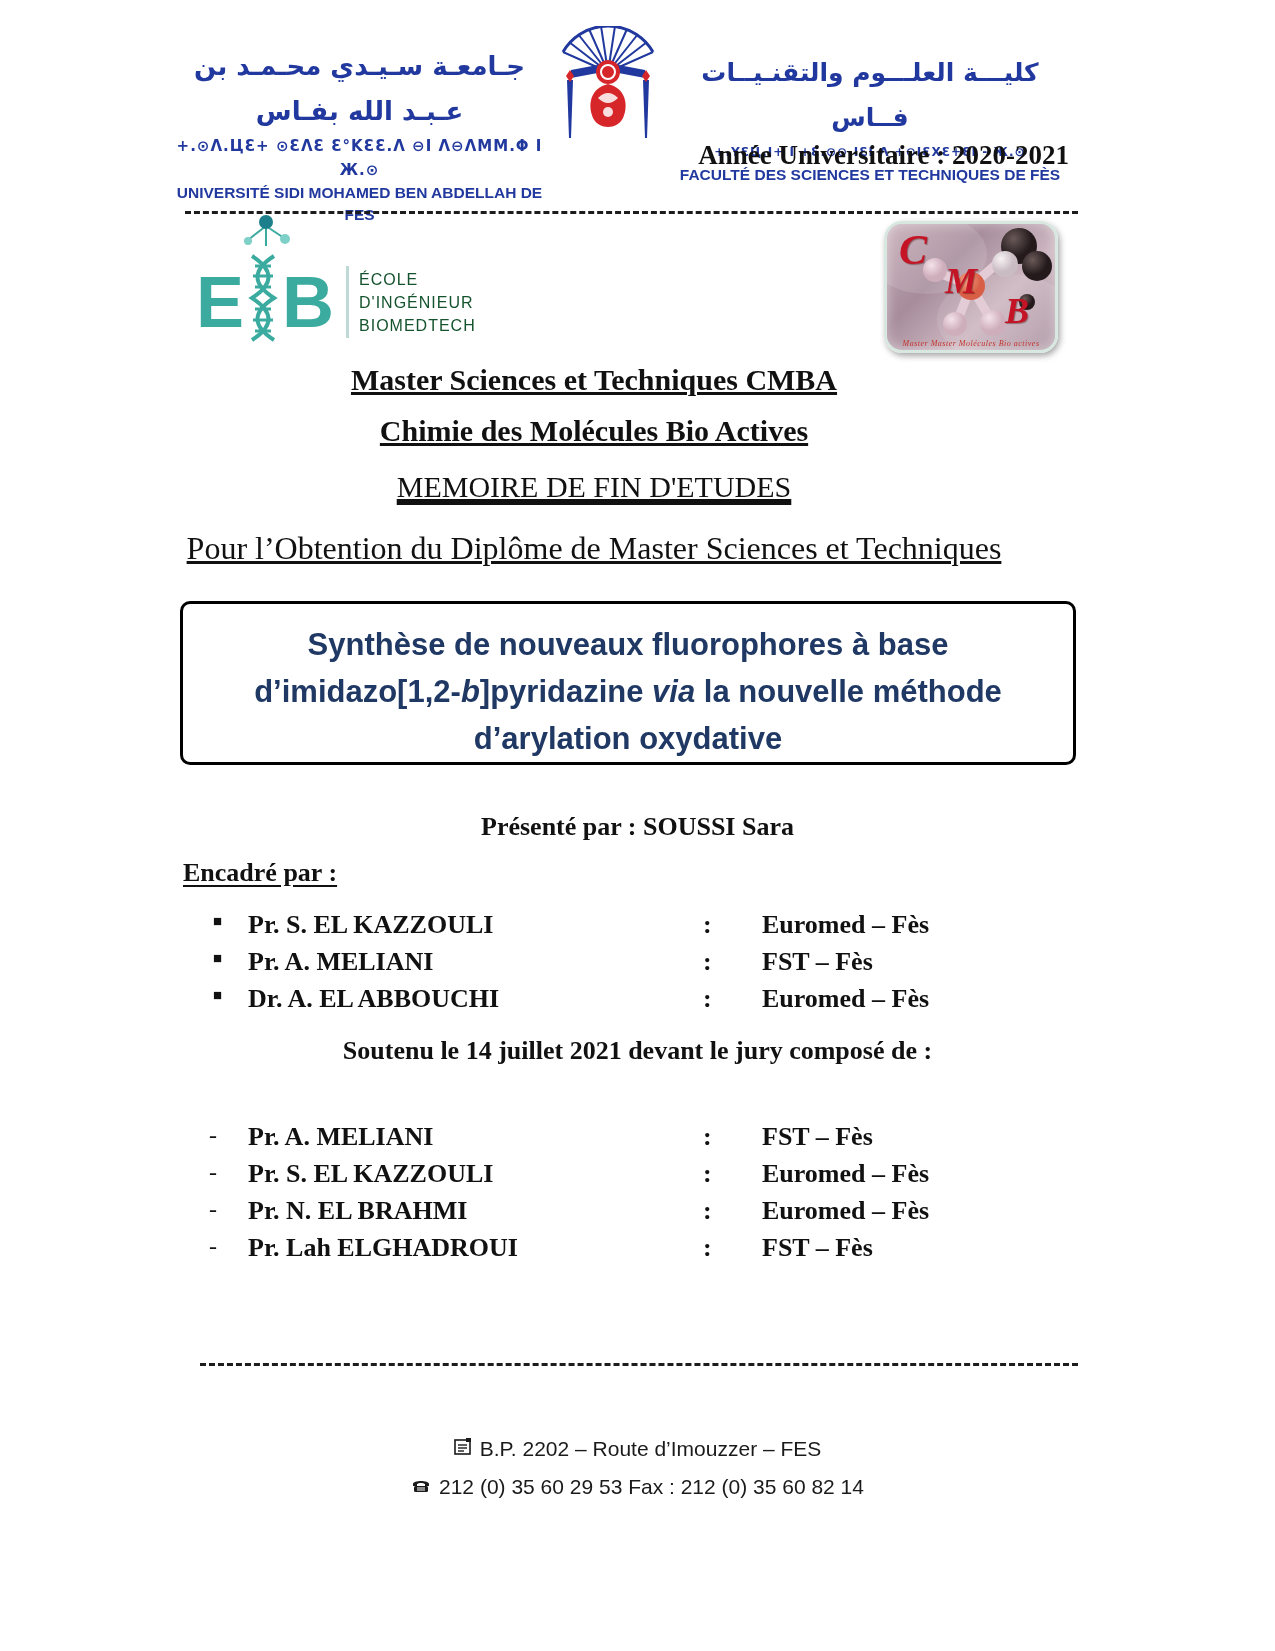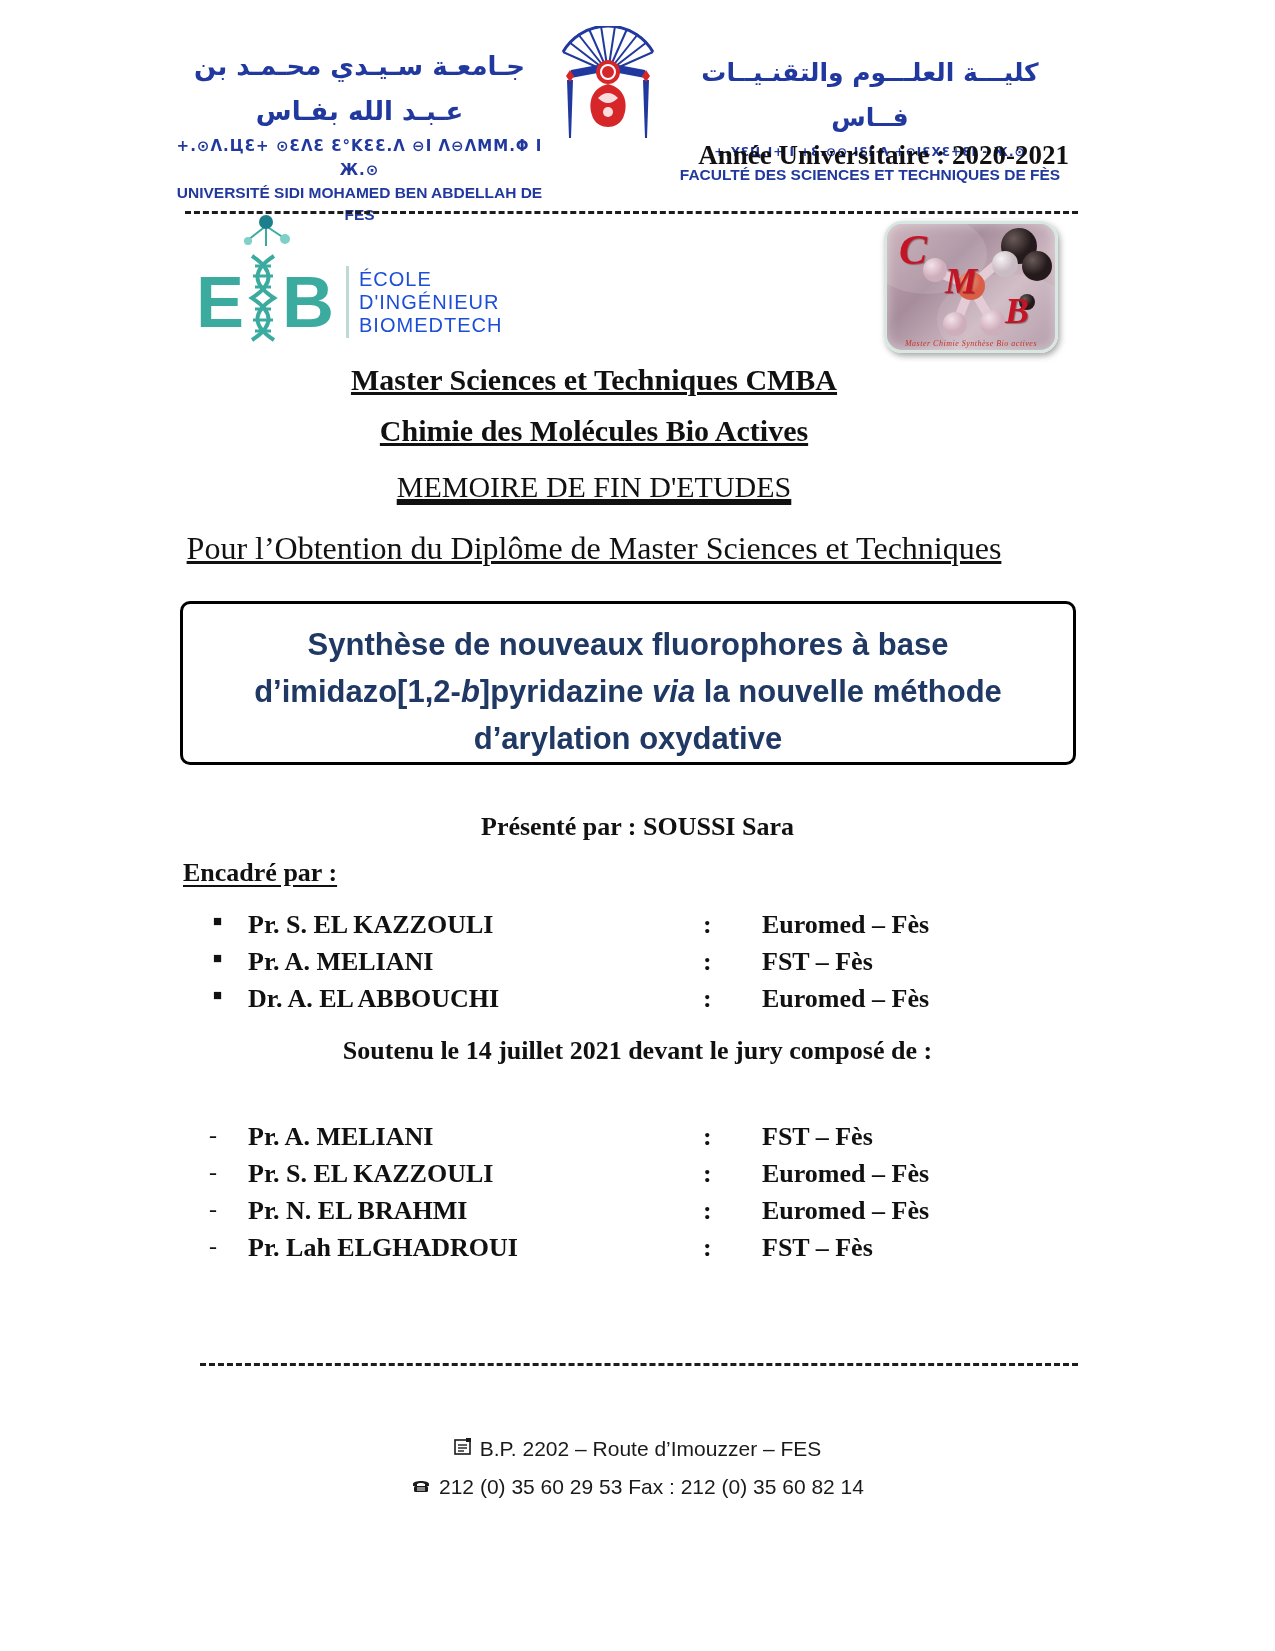--- a/index.html
+++ b/index.html
@@ -24,21 +24,21 @@
   .acad-year{position:absolute;right:206px;top:140px;font-size:27px;font-weight:bold;}
   
   .dash-top{position:absolute;left:185px;top:211px;width:893px;border-top:3px dashed #1c1c1c;}
   .dash-bottom{position:absolute;left:200px;top:1363px;width:878px;border-top:3px dashed #1c1c1c;}
   
   .eib{position:absolute;left:196px;top:232px;width:285px;height:105px;}
   .eib-row{position:absolute;left:0;top:22px;display:flex;align-items:center;}
   .eib-letter{font-family:"Liberation Sans",sans-serif;font-weight:800;font-size:72px;line-height:78px;color:#3BABA0;}
   .eib-dna{margin:0 2px;}
   .eib-divider{width:3px;height:72px;background:#bfd9d6;margin:0 10px 0 12px;}
-  .eib-text{font-family:"Liberation Sans",sans-serif;color:#1d4ed8;font-size:20px;line-height:23px;letter-spacing:1px;}
+  .eib-text{font-family:"Liberation Sans",sans-serif;color:#14532d;font-size:16px;line-height:23px;letter-spacing:1px;}
   .eib-mol{position:absolute;left:40px;top:-20px;}
   
   .cmb{position:absolute;left:884px;top:221px;width:168px;height:126px;border-radius:18px;
        border:3px solid #d8e7e0;
        background:linear-gradient(135deg,#c6abb5 0%,#a78d9c 35%,#cdb7c1 65%,#ab93a1 100%);
        box-shadow:2px 3px 6px rgba(0,0,0,.35), inset 0 0 12px rgba(255,255,255,.45);
        overflow:hidden;}
   .cmb svg{position:absolute;left:0;top:0;}
   .cmb-letter{position:absolute;font-family:"Liberation Serif",serif;font-style:italic;font-weight:bold;color:#C41425;text-shadow:1px 1px 1px rgba(60,0,0,.4);}
   .cmb-c{left:12px;top:2px;font-size:42px;}
@@ -208,21 +208,21 @@
       <circle cx="118" cy="40" r="13" fill="url(#white)"></circle>
       <circle cx="48" cy="46" r="12" fill="url(#pink)"></circle>
       <circle cx="84" cy="62" r="14" fill="url(#salmon)"></circle>
       <circle cx="68" cy="100" r="12" fill="url(#pink)"></circle>
       <circle cx="106" cy="99" r="13" fill="url(#pink)"></circle>
       <circle cx="140" cy="78" r="8" fill="url(#dark)"></circle>
     </svg>
     <span class="cmb-letter cmb-c">C</span>
     <span class="cmb-letter cmb-m">M</span>
     <span class="cmb-letter cmb-b">B</span>
-    <div class="cmb-caption">Master Chimie Synthèse Bio actives</div>
+    <div class="cmb-caption">Master Master Molécules Bio actives</div>
   </div>
 
   <div class="t-center t-master">Master Sciences et Techniques CMBA</div>
   <div class="t-center t-spec">Chimie des Molécules Bio Actives</div>
   <div class="t-center t-purpose">Pour l’Obtention du Diplôme de Master Sciences et Techniques</div>
   <div class="t-center t-memoire"><span>MEMOIRE DE FIN D'ETUDES</span></div>
 
   <div class="subject-box">
     <div class="subject-text">
       <span>Synthèse de nouveaux fluorophores à base</span><br>

